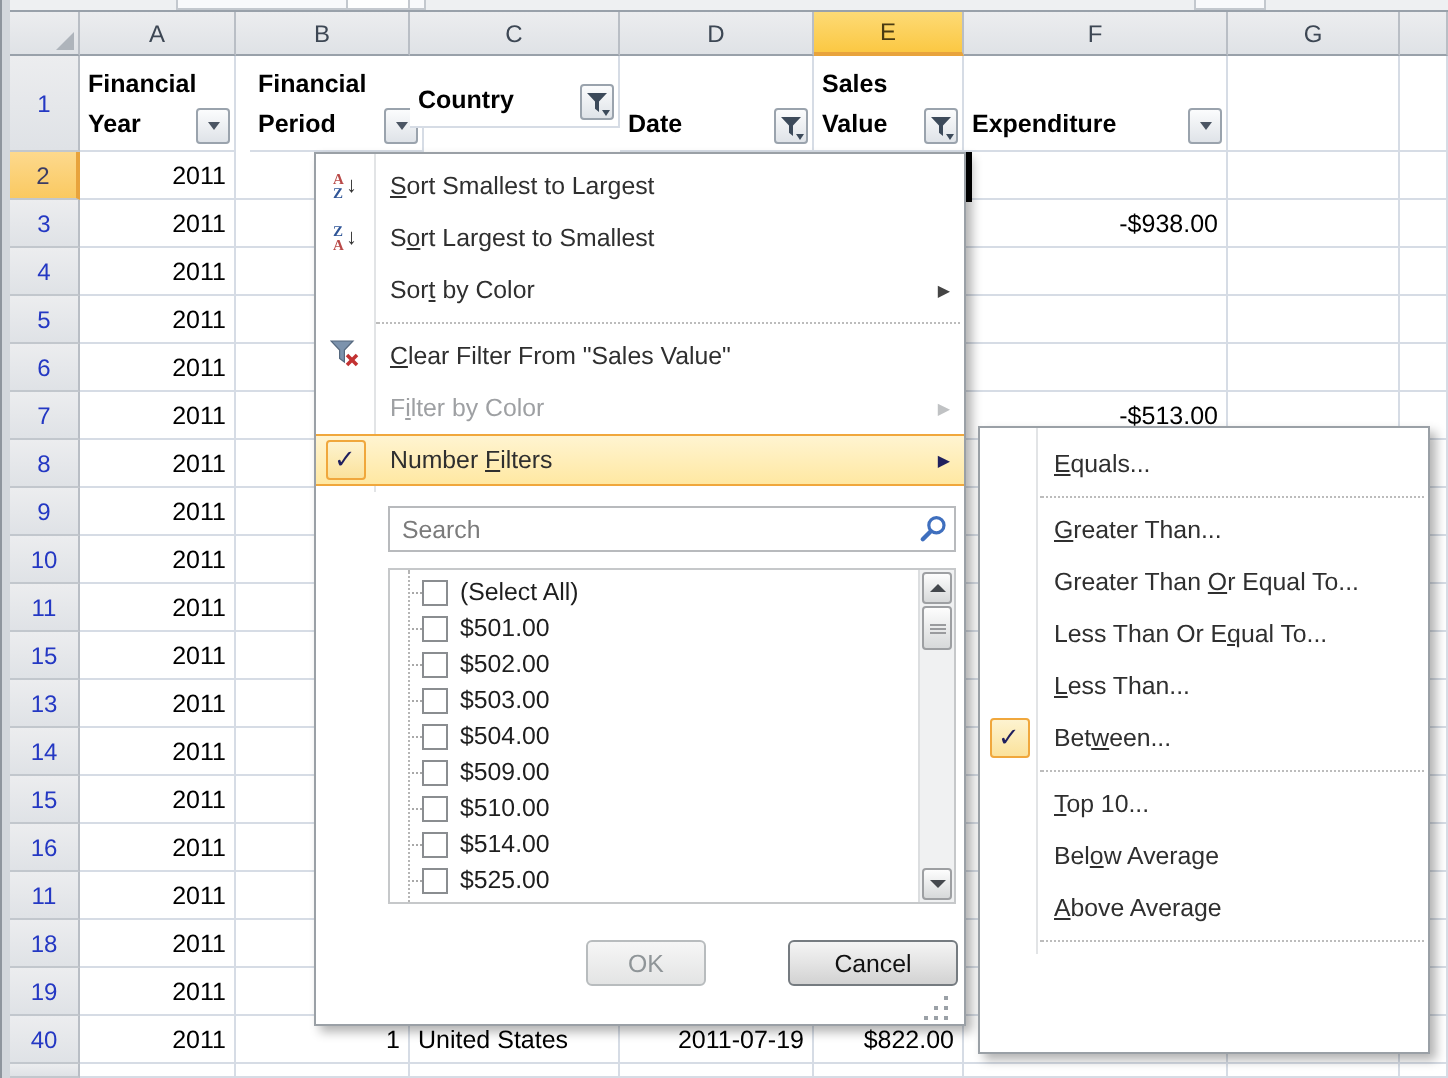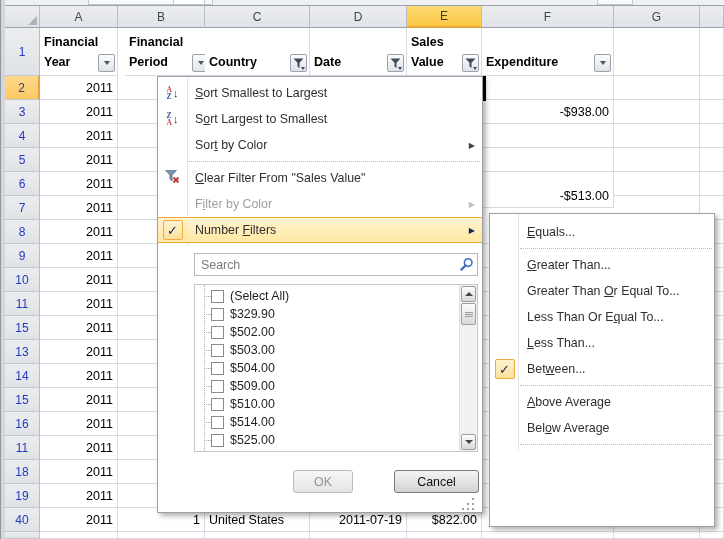--- a/index.html
+++ b/index.html
@@ -129,21 +129,21 @@
         <div class="fbtn">
           <div class="da"></div>
         </div>
       </div>
       <div class="hcell" style="left: 125px; top: 28px; width: 87px; height: 48px;">
         <div class="hlabel">Financial Period</div>
         <div class="fbtn">
           <div class="da"></div>
         </div>
       </div>
-      <div class="hcell" style="left: 205px; top: 28px; width: 105px; height: 48px;">
+      <div class="hcell" style="left: 205px; top: 28px; width: 105px; height: 36px;">
         <div class="hlabel">Country</div>
         <div class="fbtn">
           <svg width="11" height="11" viewBox="0 0 11 11">
             <polygon points="0.5,0.5 10.5,0.5 6.5,4.8 6.5,10 4.5,8.4 4.5,4.8" fill="#3c4a5a"></polygon>
           </svg>
           <div class="mini"></div>
         </div>
       </div>
       <div class="hcell" style="left: 310px; top: 28px; width: 97px; height: 48px;">
         <div class="hlabel">Date</div>
@@ -209,21 +209,21 @@
       <div class="cell r" style="left: 310px; top: 172px; width: 97px; height: 24px;"></div>
       <div class="cell r" style="left: 407px; top: 172px; width: 75px; height: 24px;"></div>
       <div class="cell r" style="left: 482px; top: 172px; width: 132px; height: 24px;"></div>
       <div class="cell l" style="left: 614px; top: 172px; width: 86px; height: 24px;"></div>
       <div class="cell l" style="left: 700px; top: 172px; width: 24px; height: 24px;"></div>
       <div class="cell r" style="left: 40px; top: 196px; width: 78px; height: 24px;">2011</div>
       <div class="cell r" style="left: 118px; top: 196px; width: 87px; height: 24px;"></div>
       <div class="cell l" style="left: 205px; top: 196px; width: 105px; height: 24px;"></div>
       <div class="cell r" style="left: 310px; top: 196px; width: 97px; height: 24px;"></div>
       <div class="cell r" style="left: 407px; top: 196px; width: 75px; height: 24px;"></div>
-      <div class="cell r" style="left: 482px; top: 184px; width: 132px; height: 24px;">-$513.00</div>
+      <div class="cell r" style="left: 482px; top: 196px; width: 132px; height: 24px;">-$513.00</div>
       <div class="cell l" style="left: 614px; top: 196px; width: 86px; height: 24px;"></div>
       <div class="cell l" style="left: 700px; top: 196px; width: 24px; height: 24px;"></div>
       <div class="cell r" style="left: 40px; top: 220px; width: 78px; height: 24px;">2011</div>
       <div class="cell r" style="left: 118px; top: 220px; width: 87px; height: 24px;"></div>
       <div class="cell l" style="left: 205px; top: 220px; width: 105px; height: 24px;"></div>
       <div class="cell r" style="left: 310px; top: 220px; width: 97px; height: 24px;"></div>
       <div class="cell r" style="left: 407px; top: 220px; width: 75px; height: 24px;"></div>
       <div class="cell r" style="left: 482px; top: 220px; width: 132px; height: 24px;"></div>
       <div class="cell l" style="left: 614px; top: 220px; width: 86px; height: 24px;"></div>
       <div class="cell l" style="left: 700px; top: 220px; width: 24px; height: 24px;"></div>
@@ -401,21 +401,21 @@
       <div class="spine"></div>
       <div id="vrows" style="padding-top:2px;">
           <div class="vrow">
             <span class="dots"></span>
             <span class="cbx"></span>
             <span>(Select All)</span>
           </div>
           <div class="vrow">
             <span class="dots"></span>
             <span class="cbx"></span>
-            <span>$329.90</span>
+            <span>$501.00</span>
           </div>
           <div class="vrow">
             <span class="dots"></span>
             <span class="cbx"></span>
             <span>$502.00</span>
           </div>
           <div class="vrow">
             <span class="dots"></span>
             <span class="cbx"></span>
             <span>$503.00</span>
@@ -495,22 +495,26 @@
         </div>
         <div class="mi">
           <span class="ic">
             <span class="checkbox-ic">✓</span>
           </span>
           <span class="lbl">Bet<u>w</u>een...</span>
         </div>
         <div class="msep"></div>
         <div class="mi">
           <span class="ic"></span>
+          <span class="lbl"><u>T</u>op 10...</span>
+        </div>
+        <div class="mi">
+          <span class="ic"></span>
+          <span class="lbl">Bel<u>o</u>w Average</span>
+        </div>
+        <div class="mi">
+          <span class="ic"></span>
           <span class="lbl"><u>A</u>bove Average</span>
-        </div>
-        <div class="mi">
-          <span class="ic"></span>
-          <span class="lbl">Bel<u>o</u>w Average</span>
         </div>
         <div class="msep"></div>
       </div>
   </div>
 </div>
 
 </body></html>

